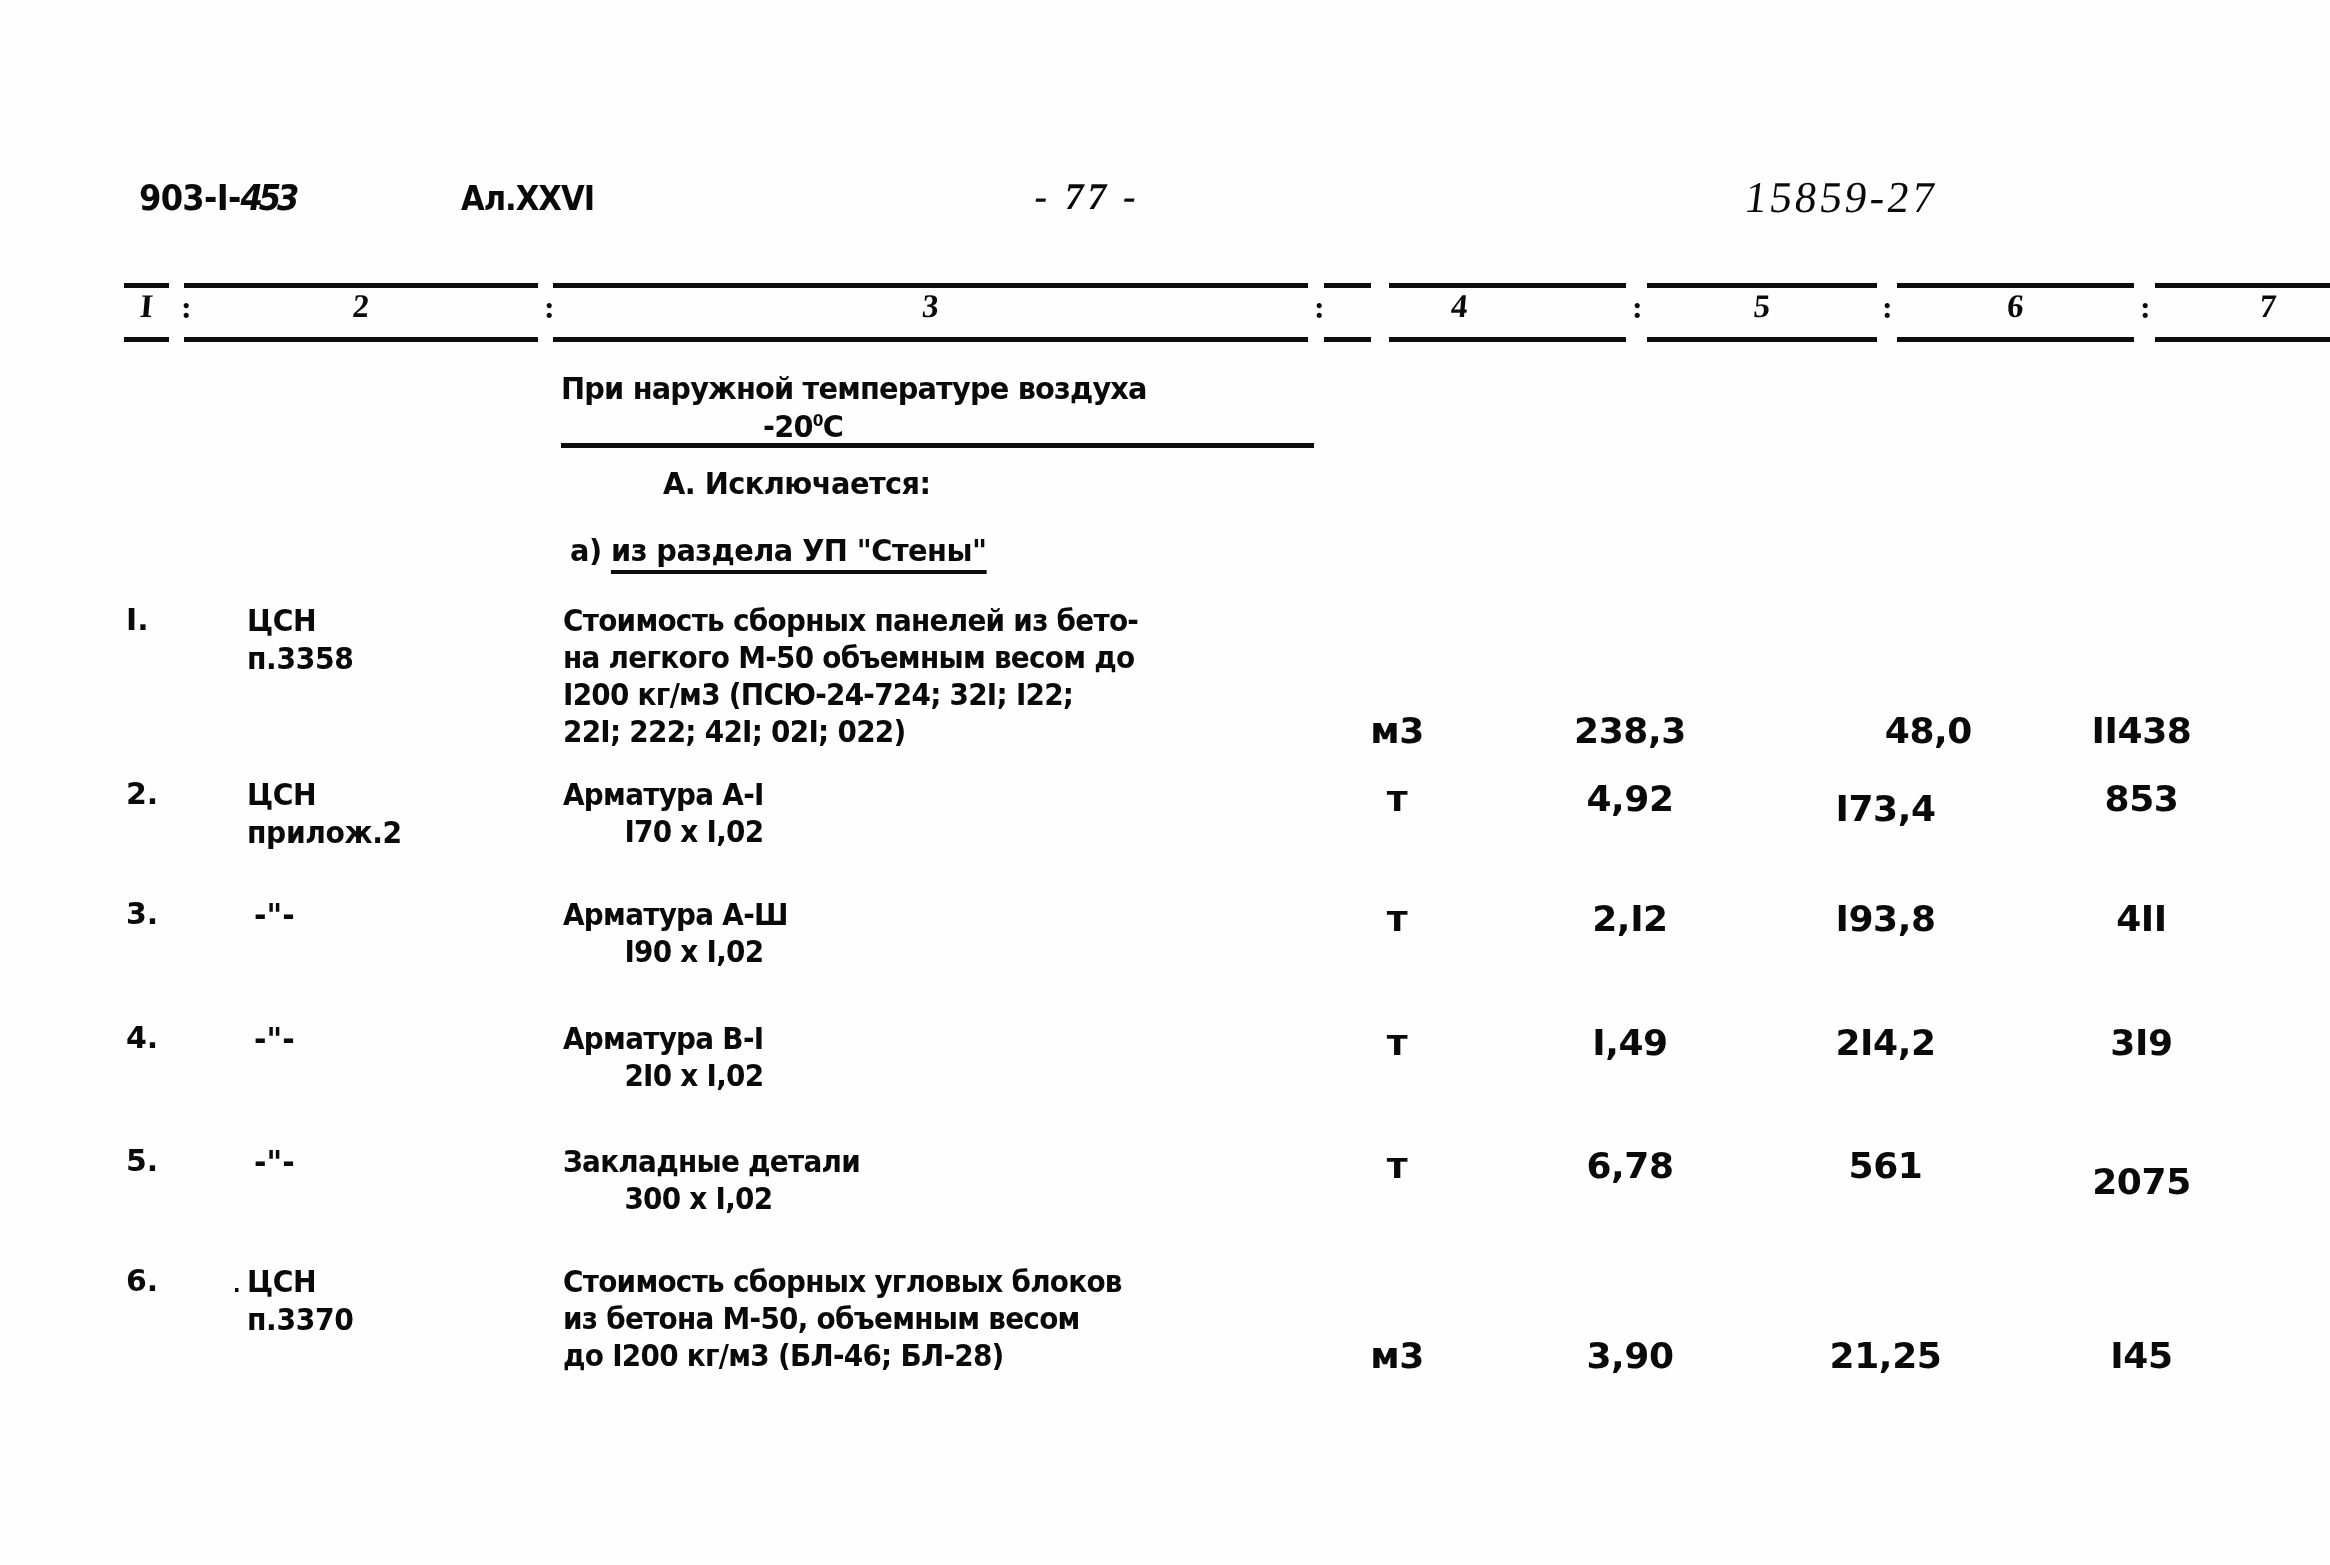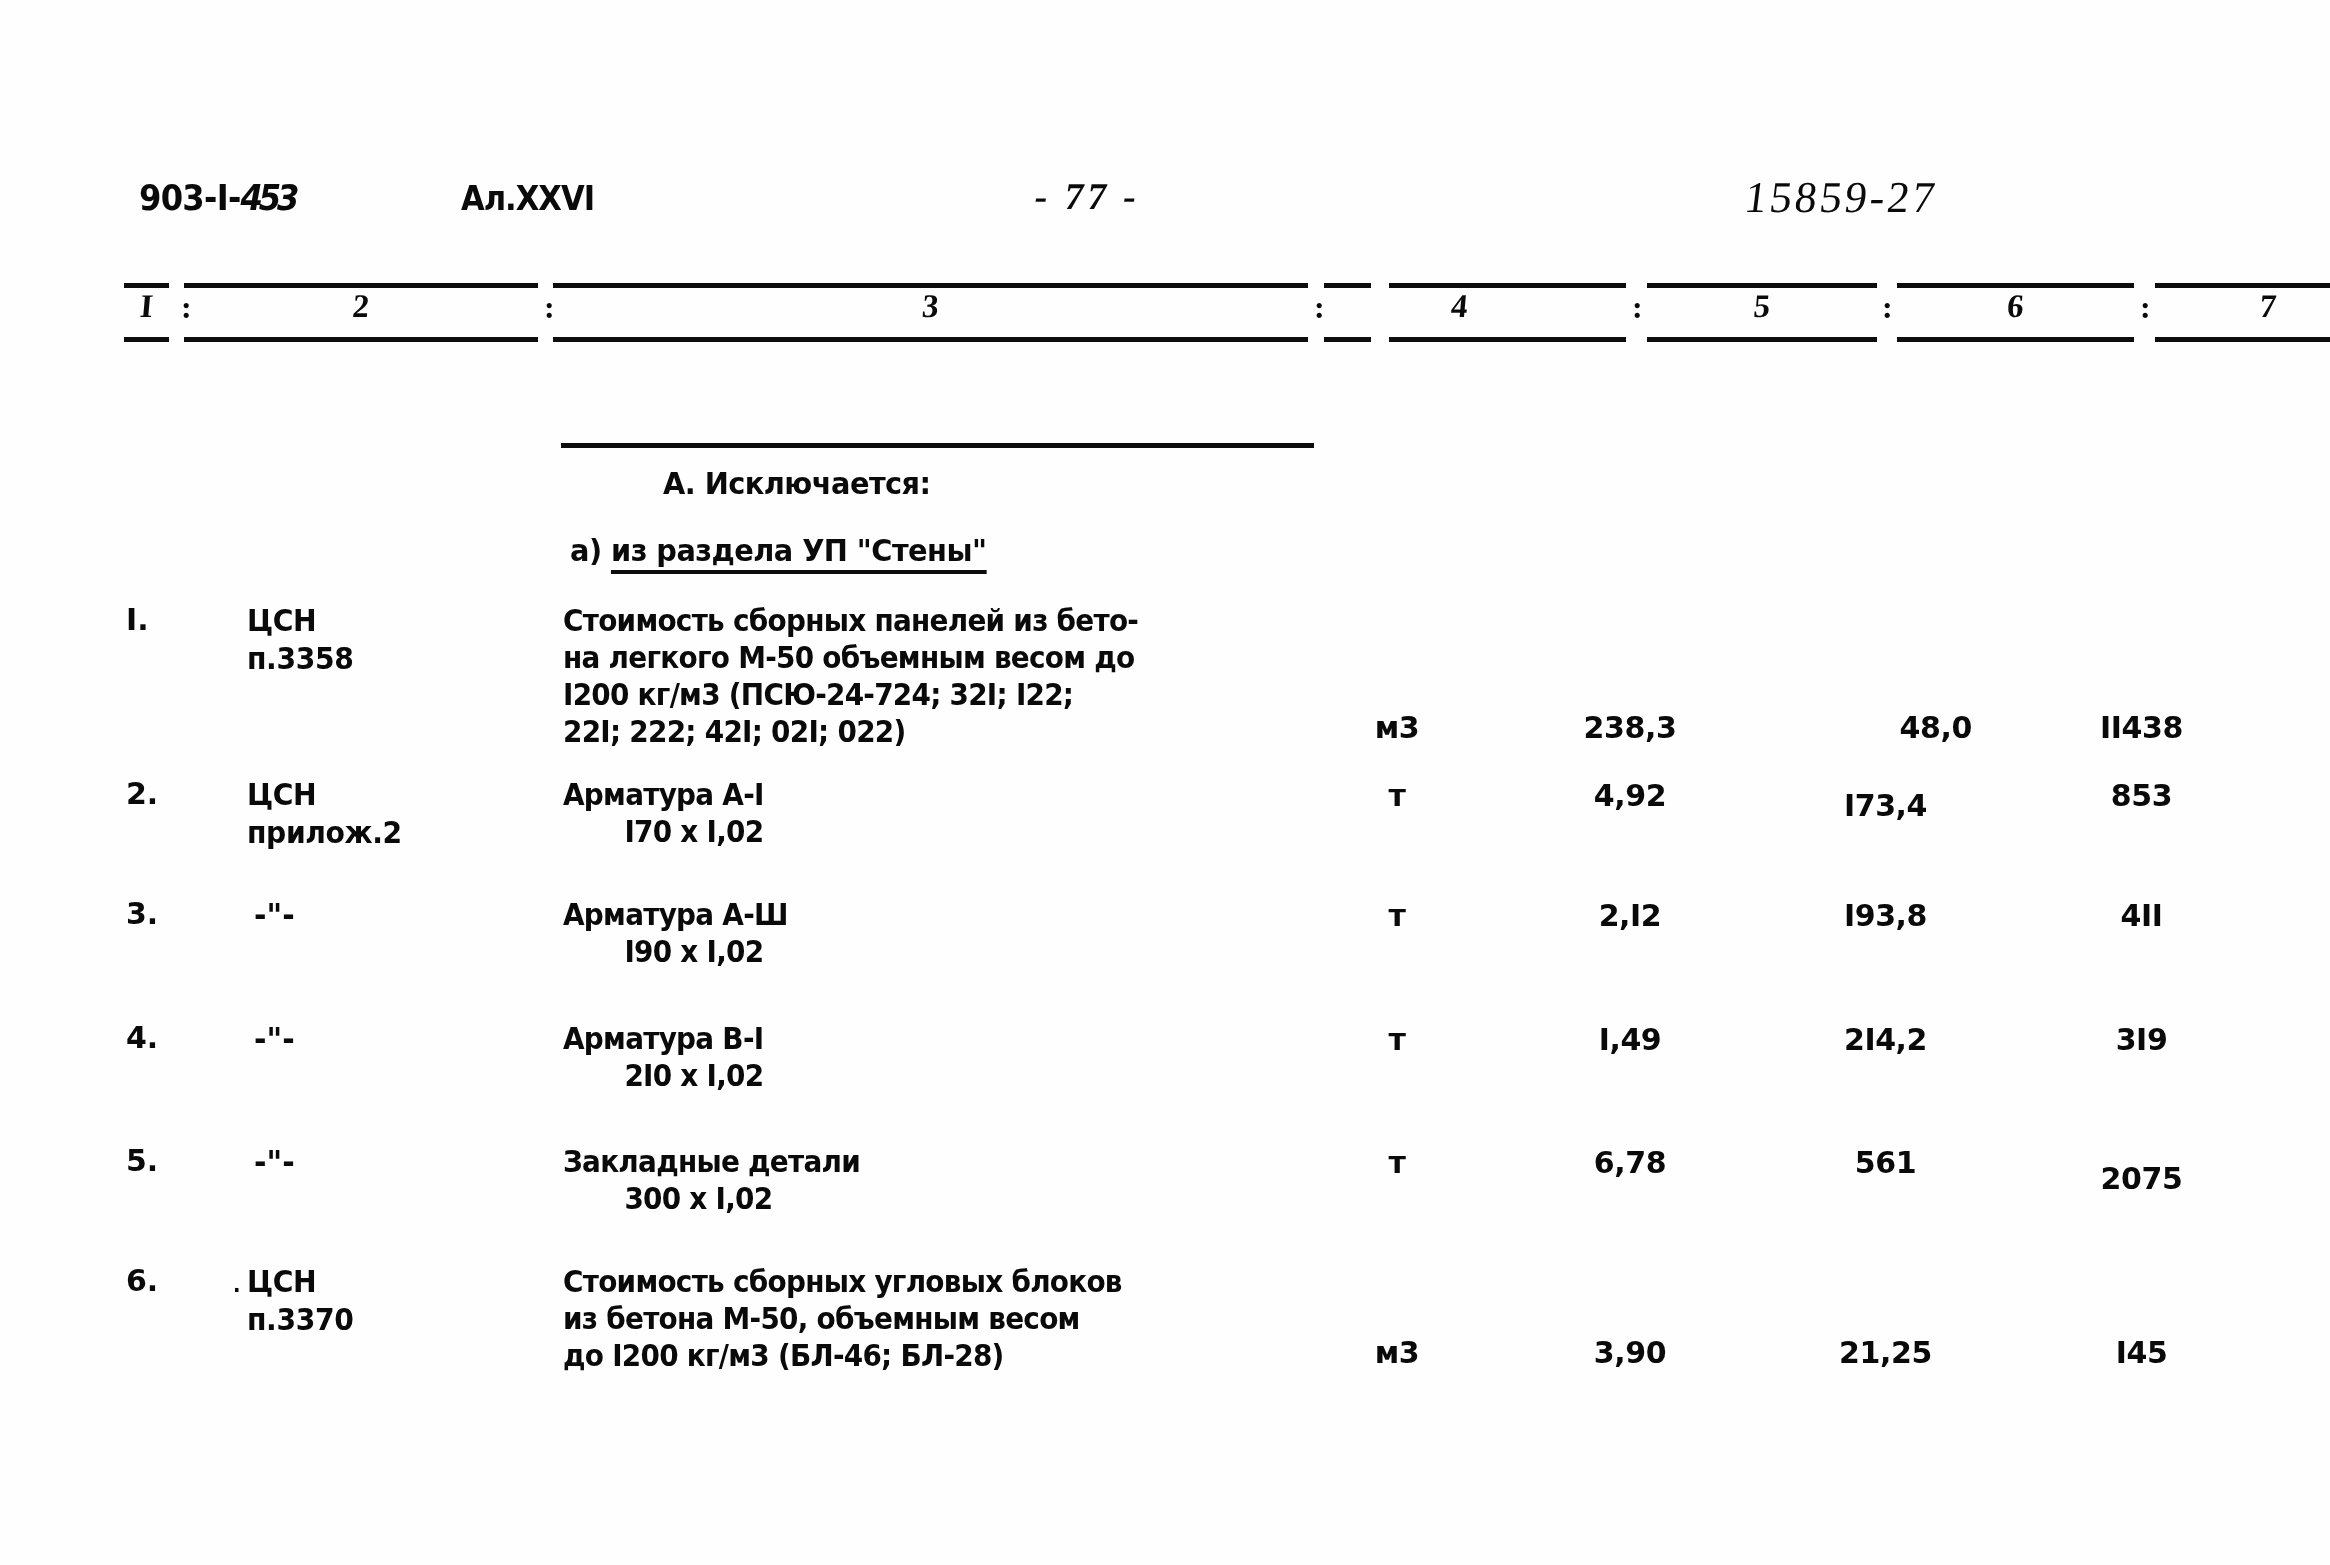--- a/index.html
+++ b/index.html
@@ -234,21 +234,21 @@
     white-space: nowrap;
     transform: scaleX(0.93);
     transform-origin: left top;
   }
   .c3 .indent { padding-left: 66px; display: inline-block; }
 
   .c4, .c5, .c6, .c7 {
     position: absolute;
     font-family: "DejaVu Sans", sans-serif;
     font-weight: bold;
-    font-size: 30px;
+    font-size: 36px;
     text-align: center;
     letter-spacing: -0.4px;
     white-space: nowrap;
   }
   .c4 { left: 1348px; width: 98px; }
   .c5 { left: 1547px; width: 166px; }
   .c6 { left: 1799px; width: 173px; }
   .c7 { left: 2055px; width: 173px; }
 </style>
 </head>
@@ -288,20 +288,24 @@
   <div class="colhead" style="left:553px;width:755px;">3</div>
   <div class="colsep" style="left:1314px;">:</div>
   <div class="colhead" style="left:1324px;width:271px;">4</div>
   <div class="colsep" style="left:1632px;">:</div>
   <div class="colhead" style="left:1647px;width:230px;">5</div>
   <div class="colsep" style="left:1882px;">:</div>
   <div class="colhead" style="left:1897px;width:237px;">6</div>
   <div class="colsep" style="left:2140px;">:</div>
   <div class="colhead" style="left:2155px;width:226px;">7</div>
 
+  <div class="title-block">
+    <div class="title-line1">При наружной температуре воздуха</div>
+    <div class="title-line2"><span>-20</span><sup>0</sup><span>С</span></div>
+  </div>
   <div class="title-underline"></div>
 
   <div class="sec-a">А. Исключается:</div>
 
   <div class="sec-b"><span>а)</span>
     <span class="ul">из раздела УП "Стены"</span></div>
 
   <div class="row" style="top:602px;">
     <div class="c1">I.</div>
     <div class="c2">

